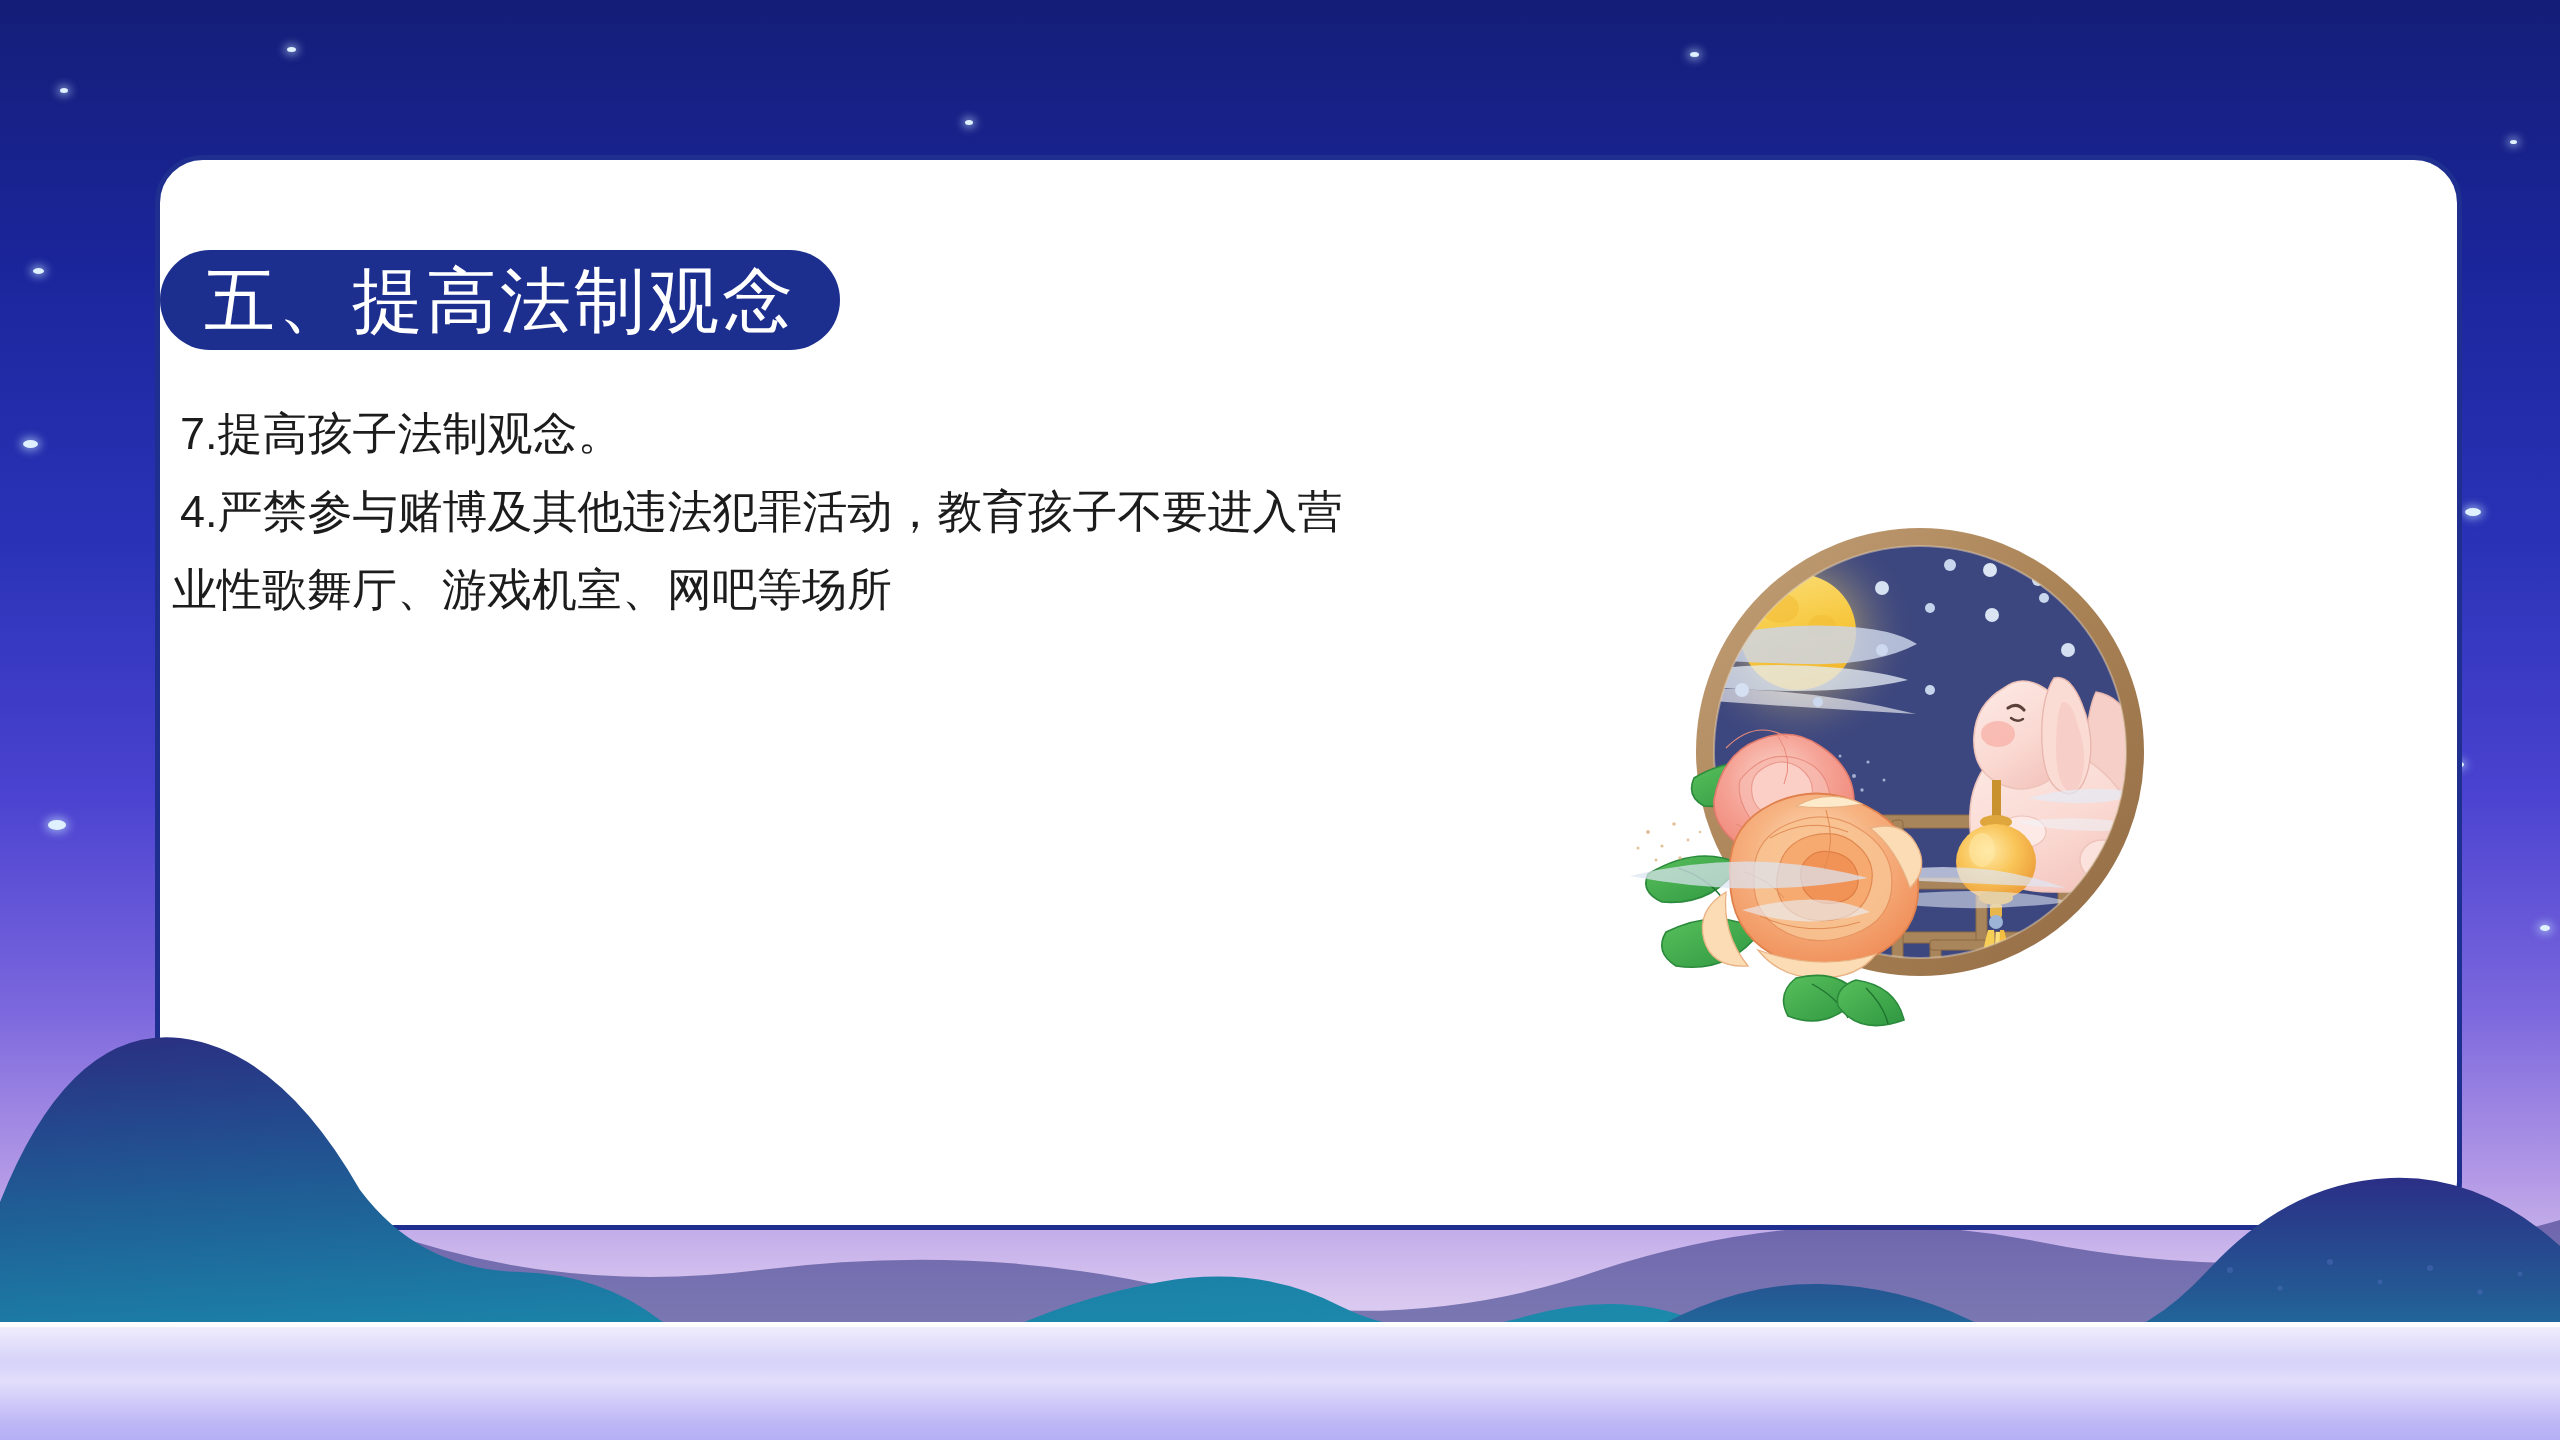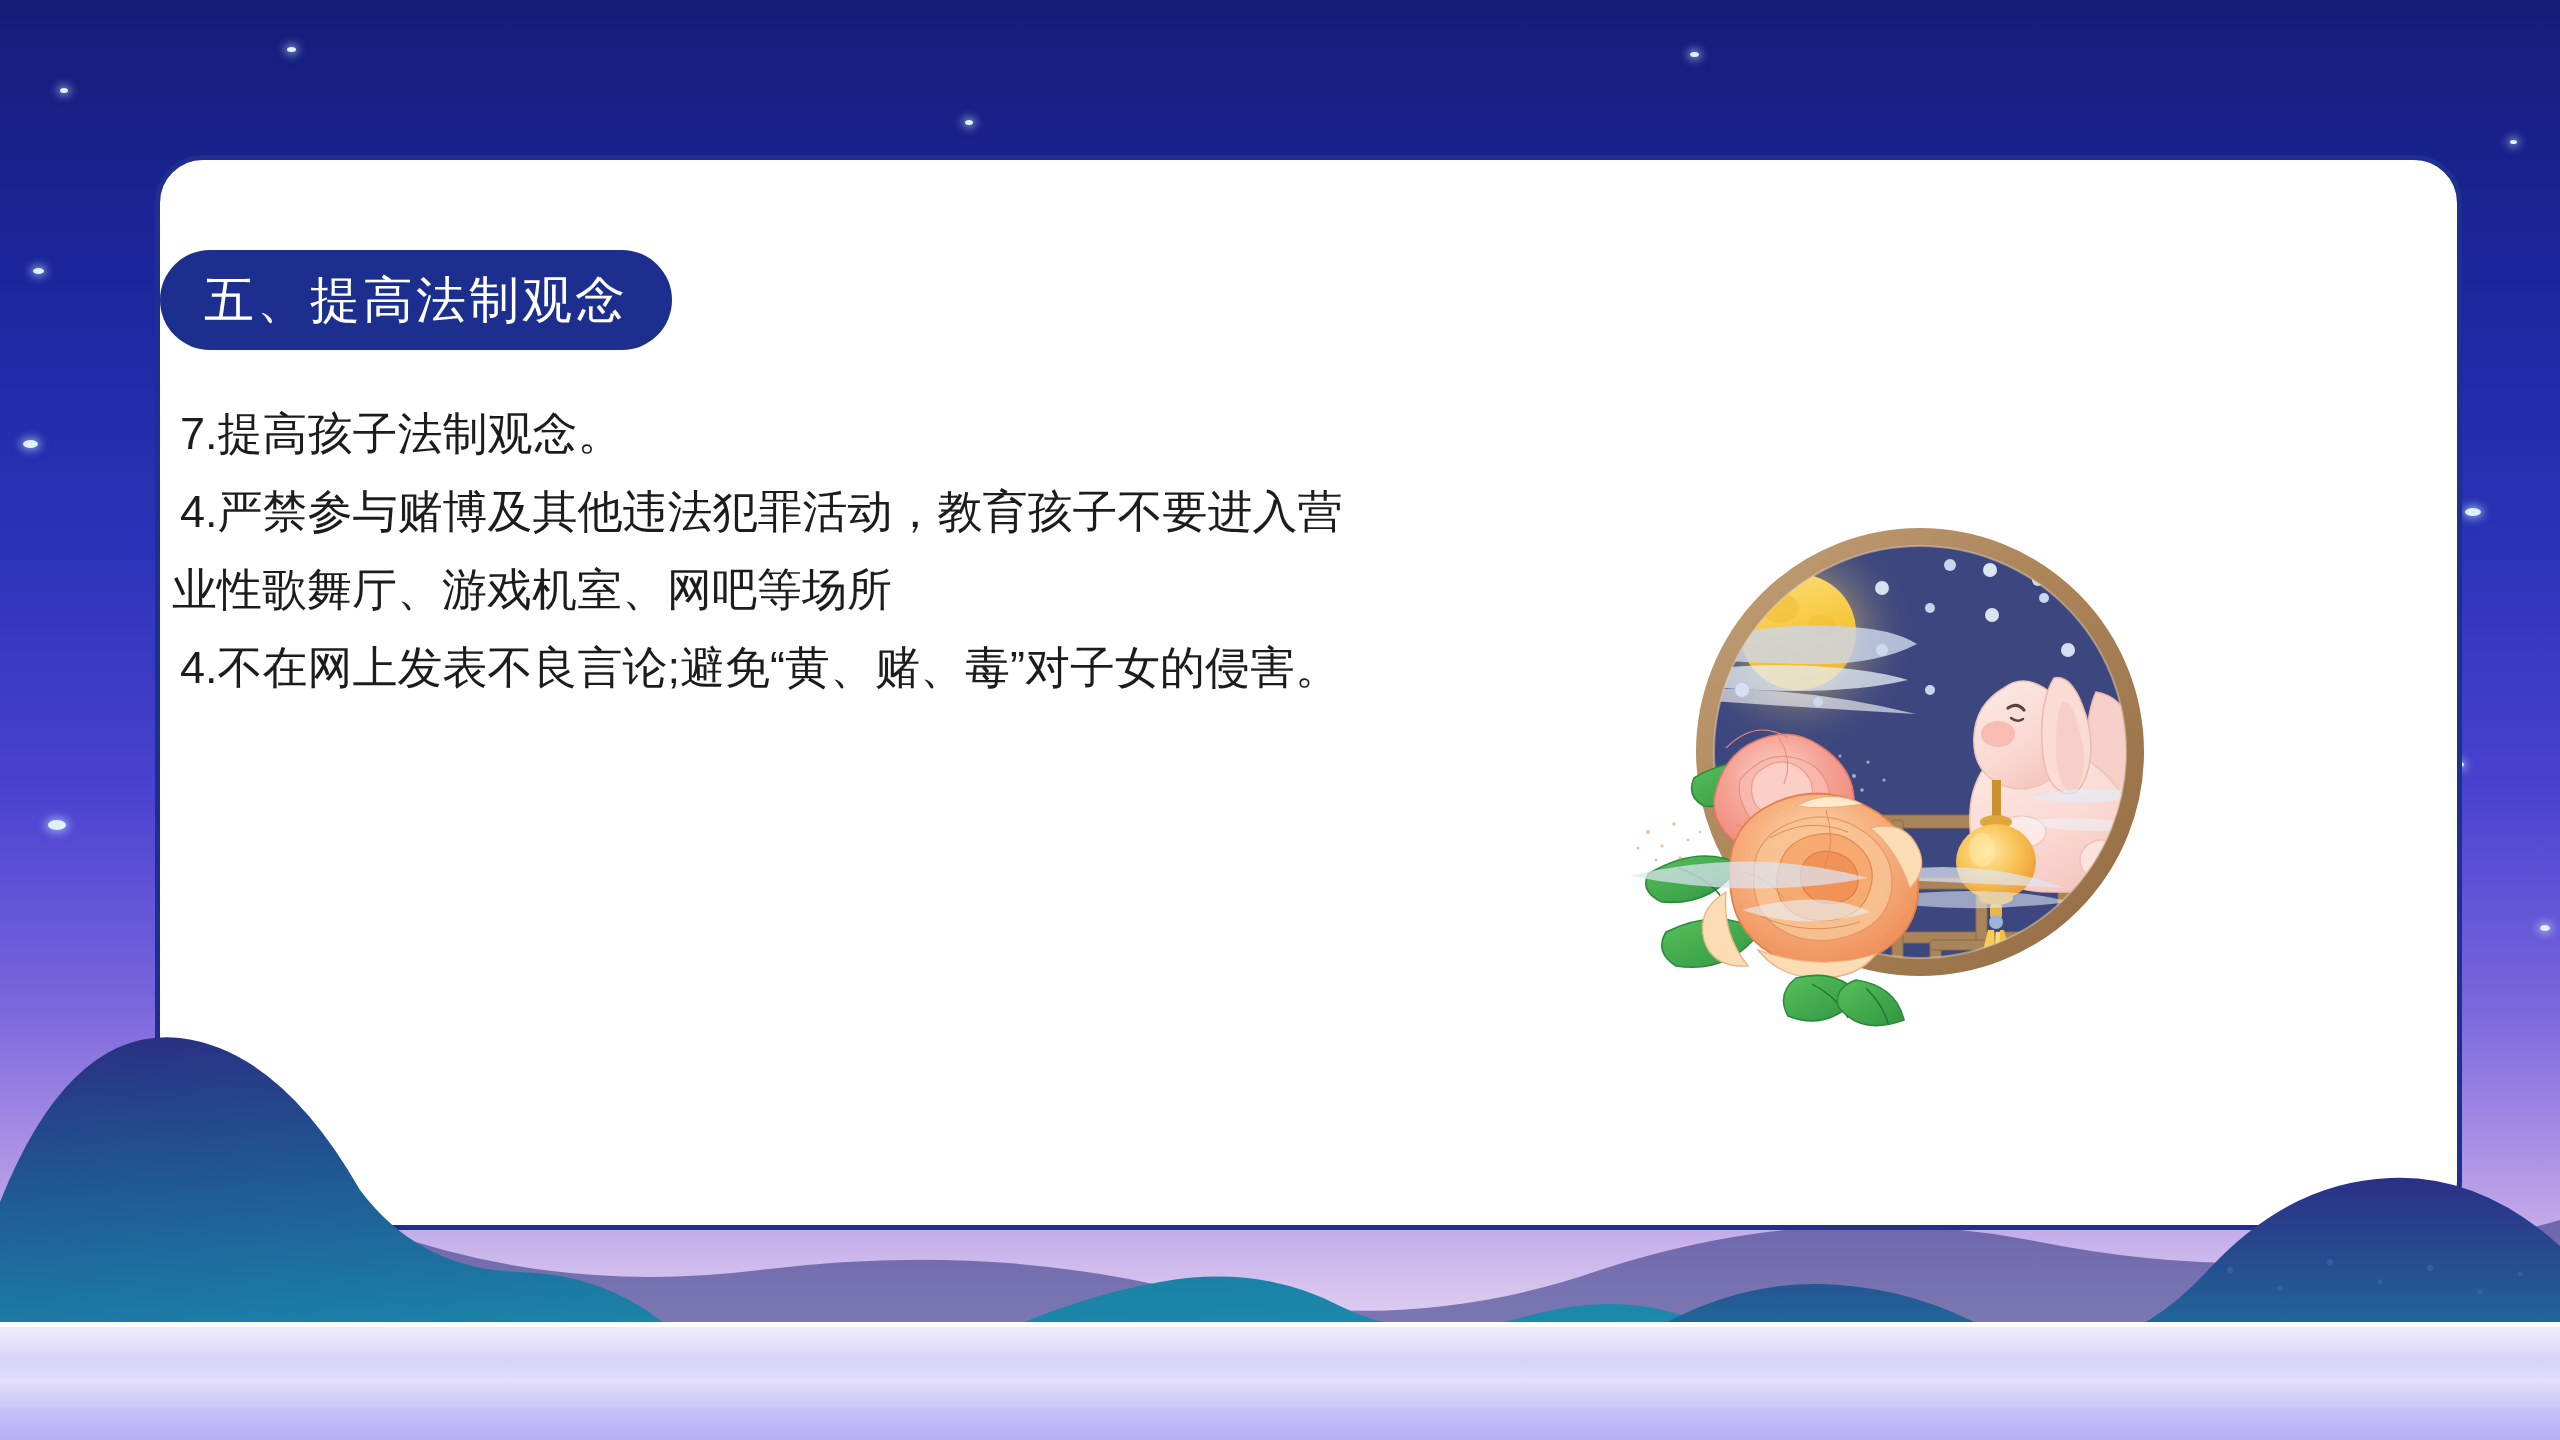--- a/index.html
+++ b/index.html
@@ -73,21 +73,21 @@
     left:160px; top:250px;
     height:100px;
     padding:0 44px;
     display:flex; align-items:center;
     background:#1d2f8e;
     border-radius:50px;
     z-index:4;
   }
   .heading-text{
     color:#ffffff;
-    font-size:50px;
+    font-size:71px;
     font-weight:400;
     letter-spacing:3px;
     line-height:1;
     white-space:nowrap;
   }
 
   
   .body-list{
     position:absolute;
     left:180px; top:395px;
@@ -135,21 +135,20 @@
   <div class="card"></div>
 
   <div class="heading-pill">
     <span class="heading-text">五、提高法制观念</span>
   </div>
 
   <div class="body-list">
     <div class="body-line">7.提高孩子法制观念。</div>
     <div class="body-line">4.严禁参与赌博及其他违法犯罪活动，教育孩子不要进入营</div>
     <div class="body-line indent-wrap">业性歌舞厅、游戏机室、网吧等场所</div>
-    <div class="body-line">4.不在网上发表不良言论;避免“黄、赌、毒”对子女的侵害。</div>
   </div>
 
   <div class="illustration">
     <svg viewBox="0 0 590 580" xmlns="http://www.w3.org/2000/svg">
       <defs>
         <clipPath id="windowClip">
           <circle cx="290" cy="272" r="215"></circle>
         </clipPath>
         <radialGradient id="moonGlow" cx="50%" cy="50%" r="50%">
           <stop offset="0%" stop-color="#fff6cf" stop-opacity=".85"></stop>

